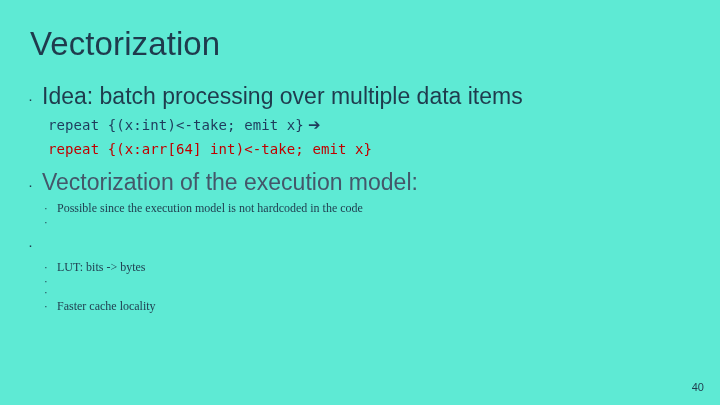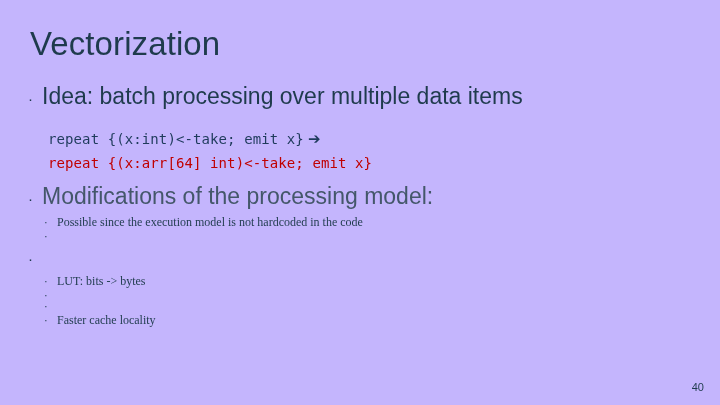--- a/index.html
+++ b/index.html
@@ -12,21 +12,21 @@
     height: 405px;
     position: relative;
     overflow: hidden;
     font-family: "Liberation Sans", sans-serif;
     -webkit-font-smoothing: antialiased;
   }
 
   .slide {
     position: absolute;
     inset: 0;
-    background: #c4b5fd;
+    background: #5eead4;
   }
 
   
   .slide-title {
     position: absolute;
     left: 30px;
     top: 26px;
     font-size: 33px;
     font-weight: 300;
     letter-spacing: 0.1px;
@@ -86,21 +86,21 @@
     line-height: 1.42;
     color: #1F3B4D;
     white-space: nowrap;
     font-stretch: condensed;
     font-family: Liberation Serif, serif;
   }
 
   
   .code-block {
     padding-left: 48px;
-    margin-top: 16px;
+    margin-top: 2px;
     margin-bottom: 8px;
   }
   .code-line {
     font-family: "DejaVu Sans Mono", "Liberation Mono", monospace;
     font-size: 14px;
     line-height: 1.62;
     letter-spacing: 0.1px;
     white-space: pre;
   }
   .code-line.navy { color: #1F3B5C; }
@@ -140,21 +140,21 @@
       <span class="l1-text dark">Idea: batch processing over multiple data items</span>
     </div>
 
     <div class="code-block">
       <div class="code-line navy"><span>repeat {(x:int)&lt;-take; emit x}</span><span class="arrow-glyph">➔</span></div>
       <div class="code-line red">repeat {(x:arr[64] int)&lt;-take; emit x}</div>
     </div>
 
     <div class="l1-row">
       <span class="l1-bullet">·</span>
-      <span class="l1-text muted">Modifications of the processing model:</span>
+      <span class="l1-text muted">Vectorization of the execution model:</span>
     </div>
 
     <div class="l2-row">
       <span class="l2-bullet">·</span>
       <span class="l2-text">Possible since the execution model is not hardcoded in the code</span>
     </div>
     <div class="l2-row">
       <span class="l2-bullet">·</span>
     </div>
 

